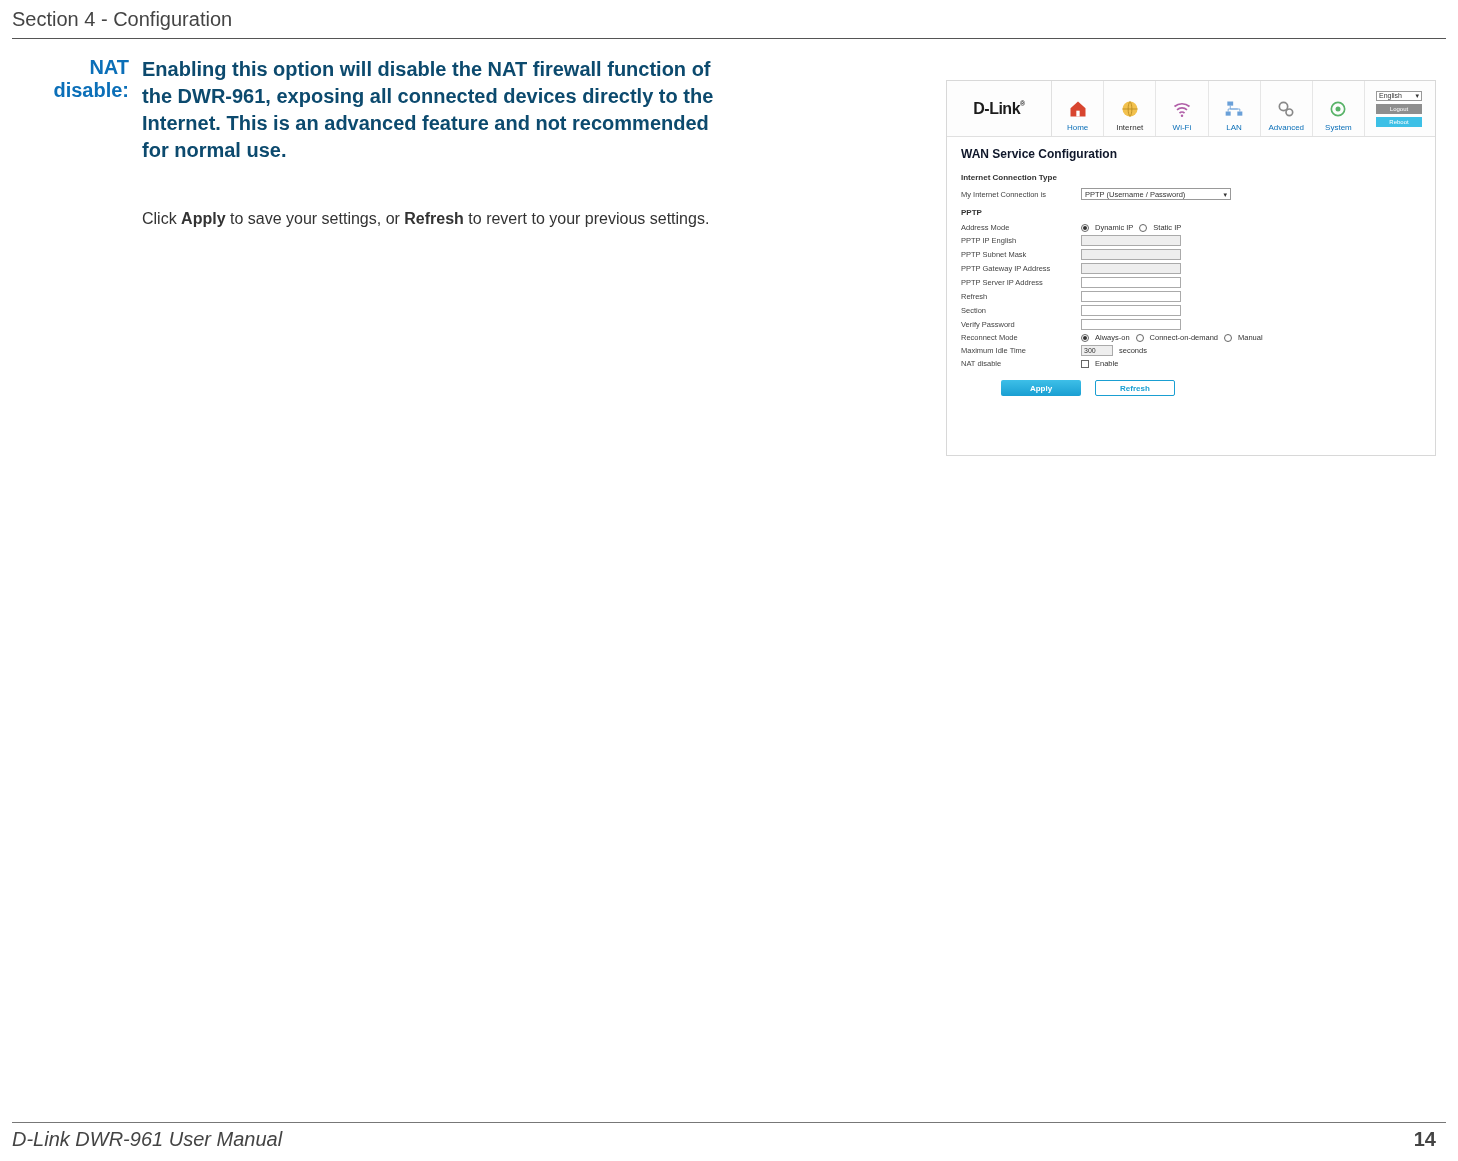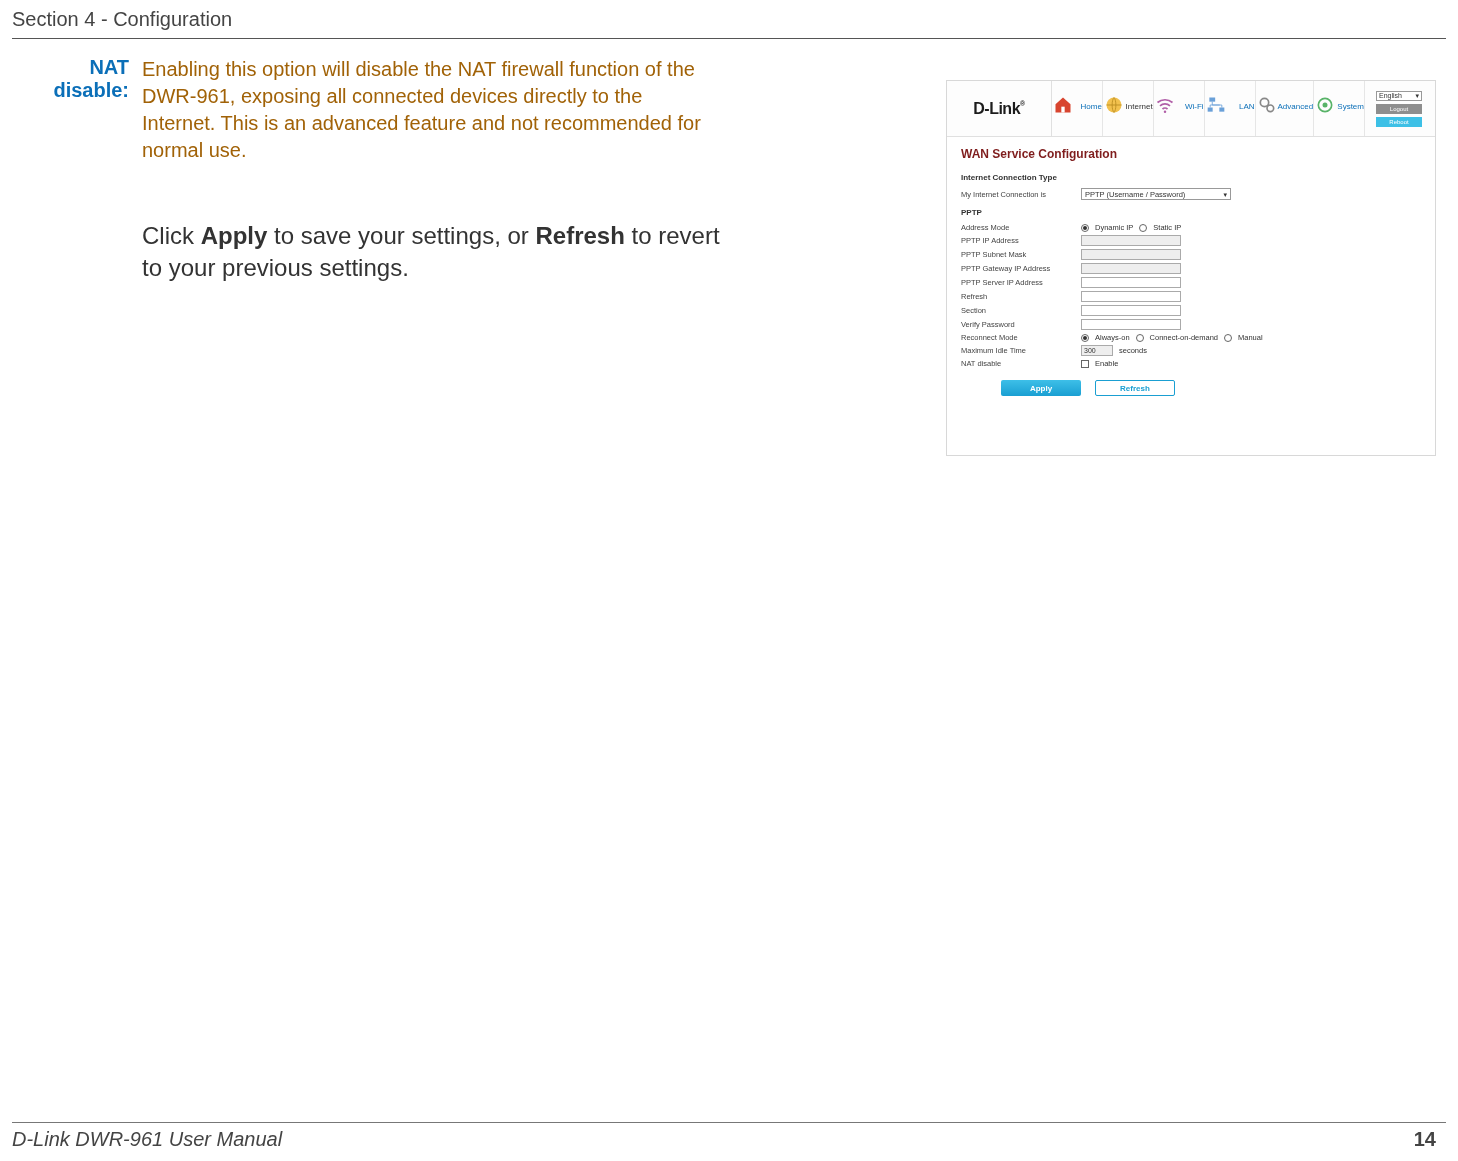--- a/index.html
+++ b/index.html
@@ -30,28 +30,29 @@
     color: #0b6fb8;
     font-weight: 600;
     font-size: 20px;
     float: left;
     width: 115px;
     text-align: right;
     padding-right: 6px;
   }
   .field-desc {
     font-size: 20px;
-    color: #a16207;
+    color: #0c4a6e;
     margin-left: 122px;
     line-height: 1.35;
+    font-weight: bold;
   }
   .apply-para {
-    margin-top: 56px;
+    margin-top: 44px;
     margin-left: 122px;
-    font-size: 24px;
+    font-size: 16px;
     color: #333;
     line-height: 1.35;
   }
   .apply-para b { font-weight: 700; }
 
   
   .shot {
     position: absolute;
     top: 80px; right: 22px;
     width: 490px;
@@ -83,23 +84,23 @@
   .dlink-logo sup { font-size: 7px; vertical-align: top; }
   .nav {
     flex: 1;
     display: flex;
     align-items: stretch;
   }
   .nav-item {
     flex: 1;
     border-right: 1px solid #e6e6e6;
     display: flex;
-    flex-direction: row;
+    flex-direction: column;
     align-items: center;
-    justify-content: space-between;
+    justify-content: flex-end;
     padding-bottom: 4px;
     font-size: 8px;
     color: #0b6fb8;
     position: relative;
   }
   .nav-item.active { color: #333; }
   .nav-icon {
     width: 22px; height: 22px;
     margin-bottom: 3px;
     display:flex; align-items:center; justify-content:center;
@@ -138,21 +139,21 @@
     content:"■"; position:absolute; left:0; top:2px; font-size:5px; color:#333;
   }
   .sidebar li.active { color:#0b6fb8; font-weight:bold; }
   .sidebar li.active::before { color:#0b6fb8; }
 
   .main {
     flex:1;
     padding: 10px 14px 14px 14px;
   }
   .main-title {
-    color:#7f1d1d;
+    color:#0f172a;
     font-size: 12px;
     font-weight: bold;
     margin-bottom: 12px;
   }
   .sect-head {
     font-size: 8px;
     font-weight: bold;
     color:#333;
     margin: 8px 0 6px 0;
   }
@@ -317,21 +318,21 @@
       <div class="row">
         <div class="row-label">Address Mode</div>
         <div class="row-value">
           <span class="radio checked"></span>
           <span>Dynamic IP</span>
           <span class="radio"></span>
           <span>Static IP</span>
         </div>
       </div>
       <div class="row">
-        <div class="row-label">PPTP IP Address</div>
+        <div class="row-label">PPTP IP English</div>
         <div class="row-value">
             <span class="txt-input disabled"></span>
           </div>
       </div>
       <div class="row">
         <div class="row-label">PPTP Subnet Mask</div>
         <div class="row-value">
             <span class="txt-input disabled"></span>
           </div>
       </div>

